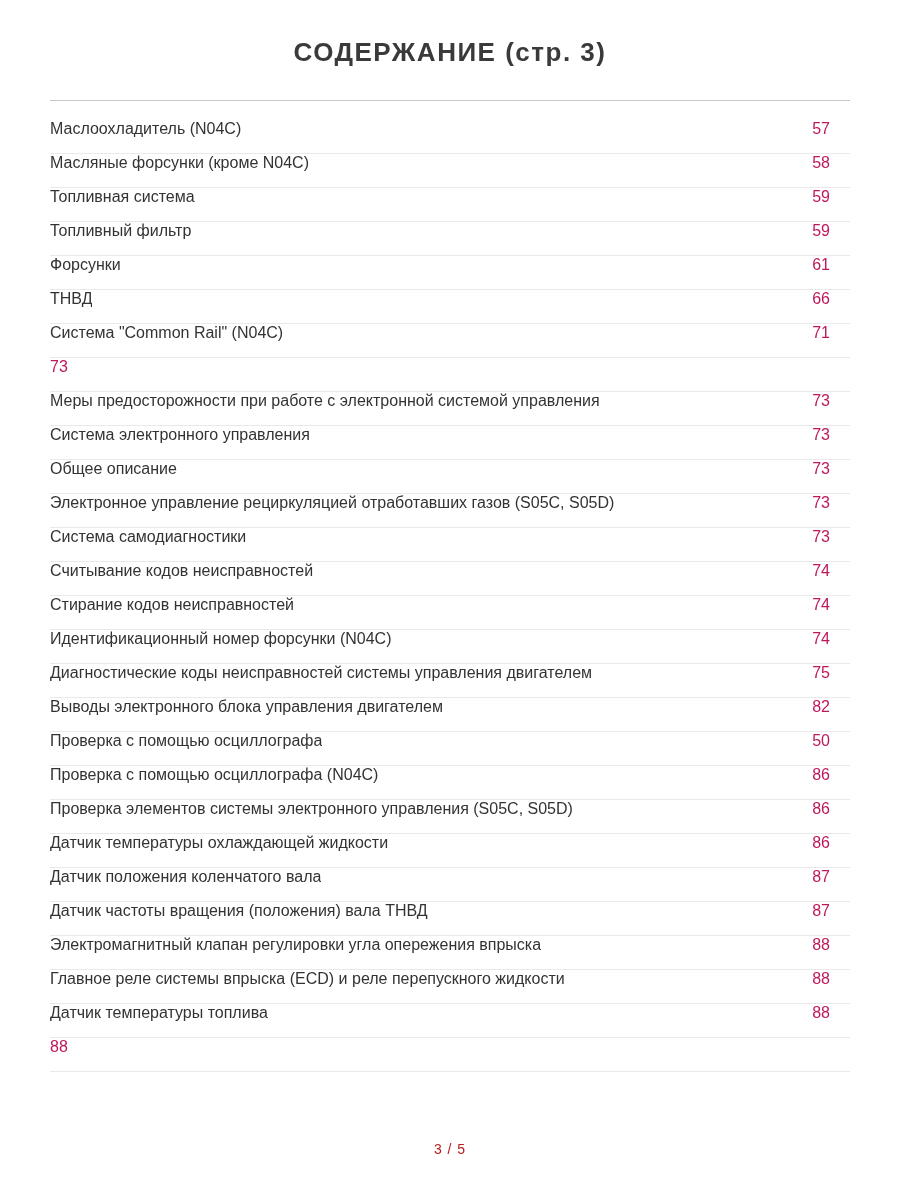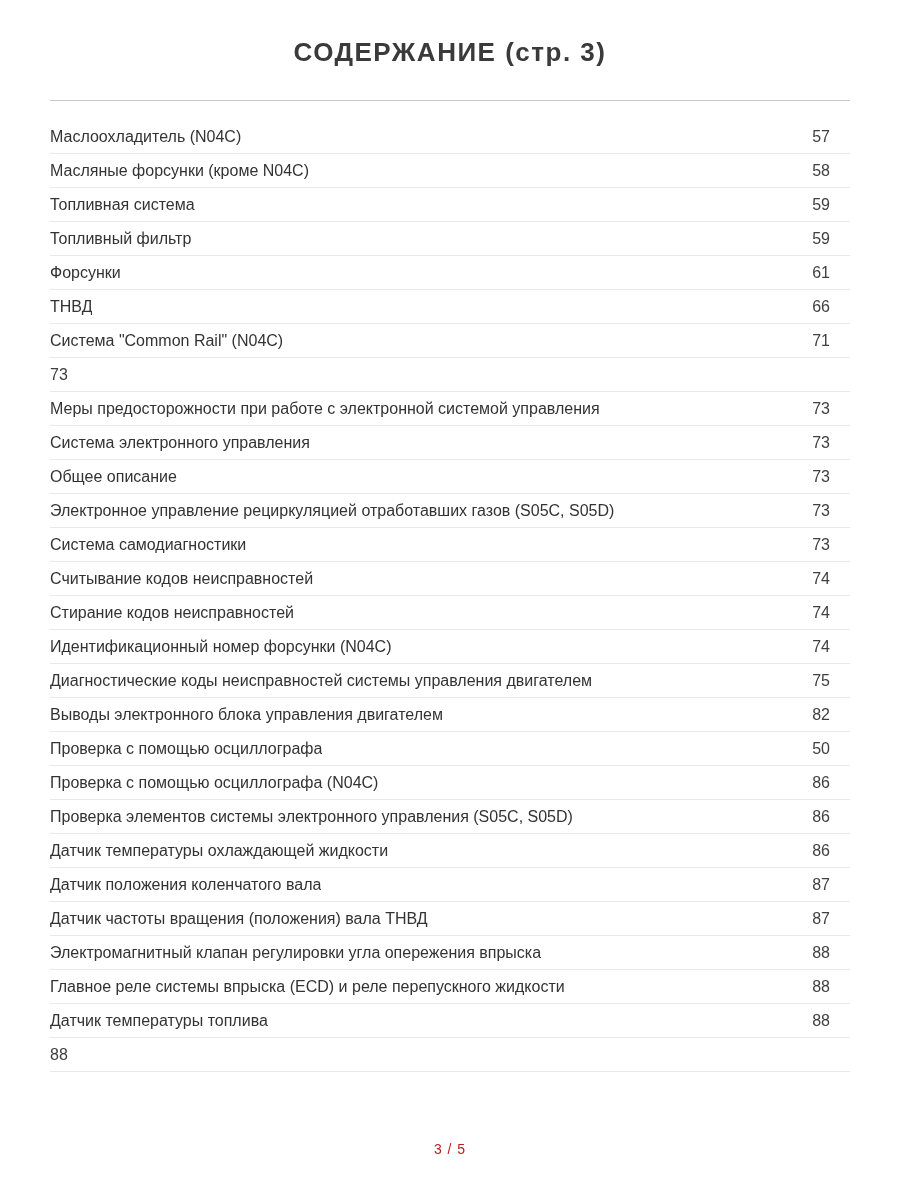--- a/index.html
+++ b/index.html
@@ -32,32 +32,31 @@
     margin: 33px 50px 0 50px;
   }
   .toc-list {
     list-style: none;
     margin: 19px 50px 0 50px;
     padding: 0;
   }
   .toc-row {
     display: flex;
     justify-content: space-between;
-    align-items: center;
     height: 33px;
     border-bottom: 1px solid #e9e9e9;
     font-size: 16px;
   }
   .toc-title {
     color: #333333;
     white-space: nowrap;
     overflow: hidden;
   }
   .toc-page {
-    color: #404040;
+    color: #be185d;
     padding-right: 20px;
     flex: none;
   }
   .page-footer {
     position: absolute;
     left: 0;
     right: 0;
     top: 1141px;
     text-align: center;
     font-size: 14px;

